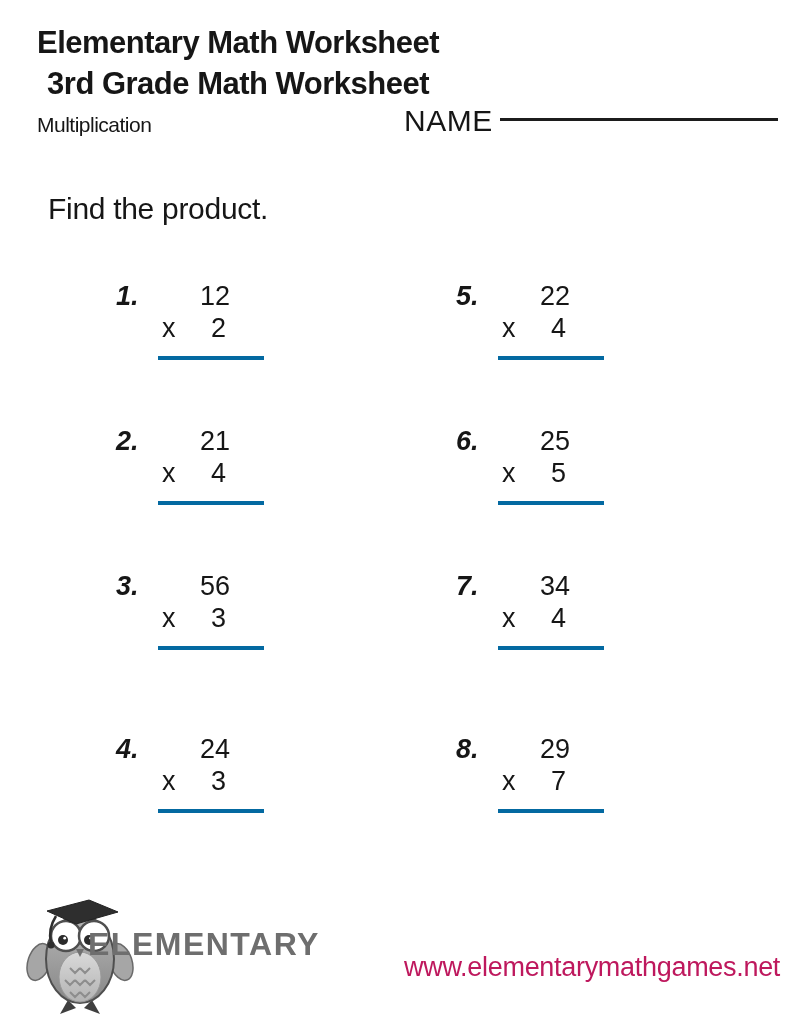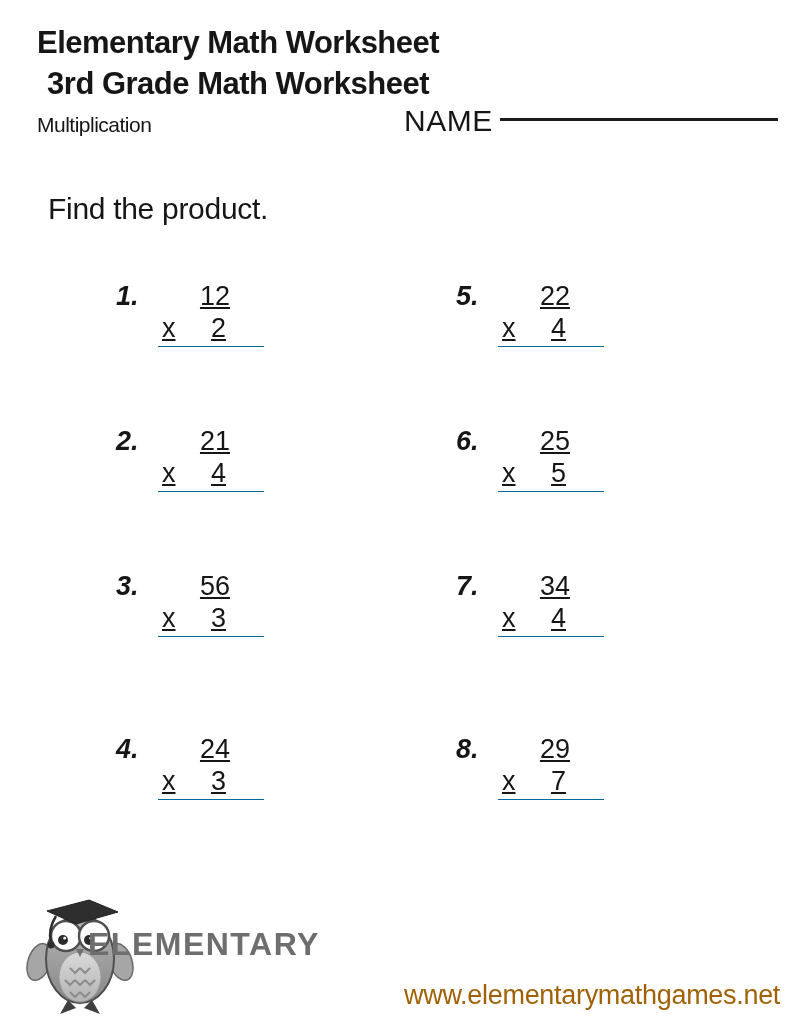--- a/index.html
+++ b/index.html
@@ -14,29 +14,29 @@
   .name-row{position:absolute;left:404px;top:104px;display:flex;align-items:center;}
   .name-label{font-size:30px;font-weight:400;letter-spacing:0.5px;}
   .name-line{width:278px;height:0;border-bottom:3px solid #1c1c1c;margin-left:7px;margin-bottom:3px;}
   
   .instruction{position:absolute;left:48px;top:192px;font-size:30px;letter-spacing:-0.3px;white-space:nowrap;}
   
   .problem{position:absolute;display:flex;align-items:flex-start;}
   .col-l{left:116px;} .col-r{left:456px;}
   .row-1{top:281px;} .row-2{top:426px;} .row-3{top:571px;} .row-4{top:734px;}
   .plabel{width:42px;font-size:27px;font-weight:700;font-style:italic;line-height:31px;}
-  .work{width:106px;border-bottom:1px solid #0369a1;padding-bottom:3px;text-decoration:underline;}
+  .work{width:106px;border-bottom:4px solid #0369a1;padding-bottom:13px;}
   .operand-top{font-size:27px;line-height:31px;text-align:right;padding-right:34px;}
   .mult-row{display:flex;justify-content:space-between;font-size:27px;line-height:30px;padding:1px 38px 0 4px;}
   
   .owl-logo{position:absolute;left:26px;top:896px;width:108px;height:120px;}
   .logo-text{position:absolute;left:88px;top:929px;color:#6e6e6e;font-weight:700;white-space:nowrap;}
   .logo-text-line1{font-size:32px;line-height:30px;letter-spacing:1.5px;}
   .logo-text-line2{font-size:29px;line-height:32px;letter-spacing:0.5px;}
-  .site-url{position:absolute;left:404px;top:952px;font-size:27px;letter-spacing:-0.3px;color:#a16207;white-space:nowrap;margin-top:28px;}
+  .site-url{position:absolute;left:404px;top:952px;font-size:27px;letter-spacing:-0.3px;color:#be185d;white-space:nowrap;}
 </style>
 </head>
 <body>
 
 <div class="header-block">
   <div class="title1">Elementary Math Worksheet</div>
   <div class="title2">3rd Grade Math Worksheet</div>
   <div class="title3">Multiplication</div>
 </div>
 

